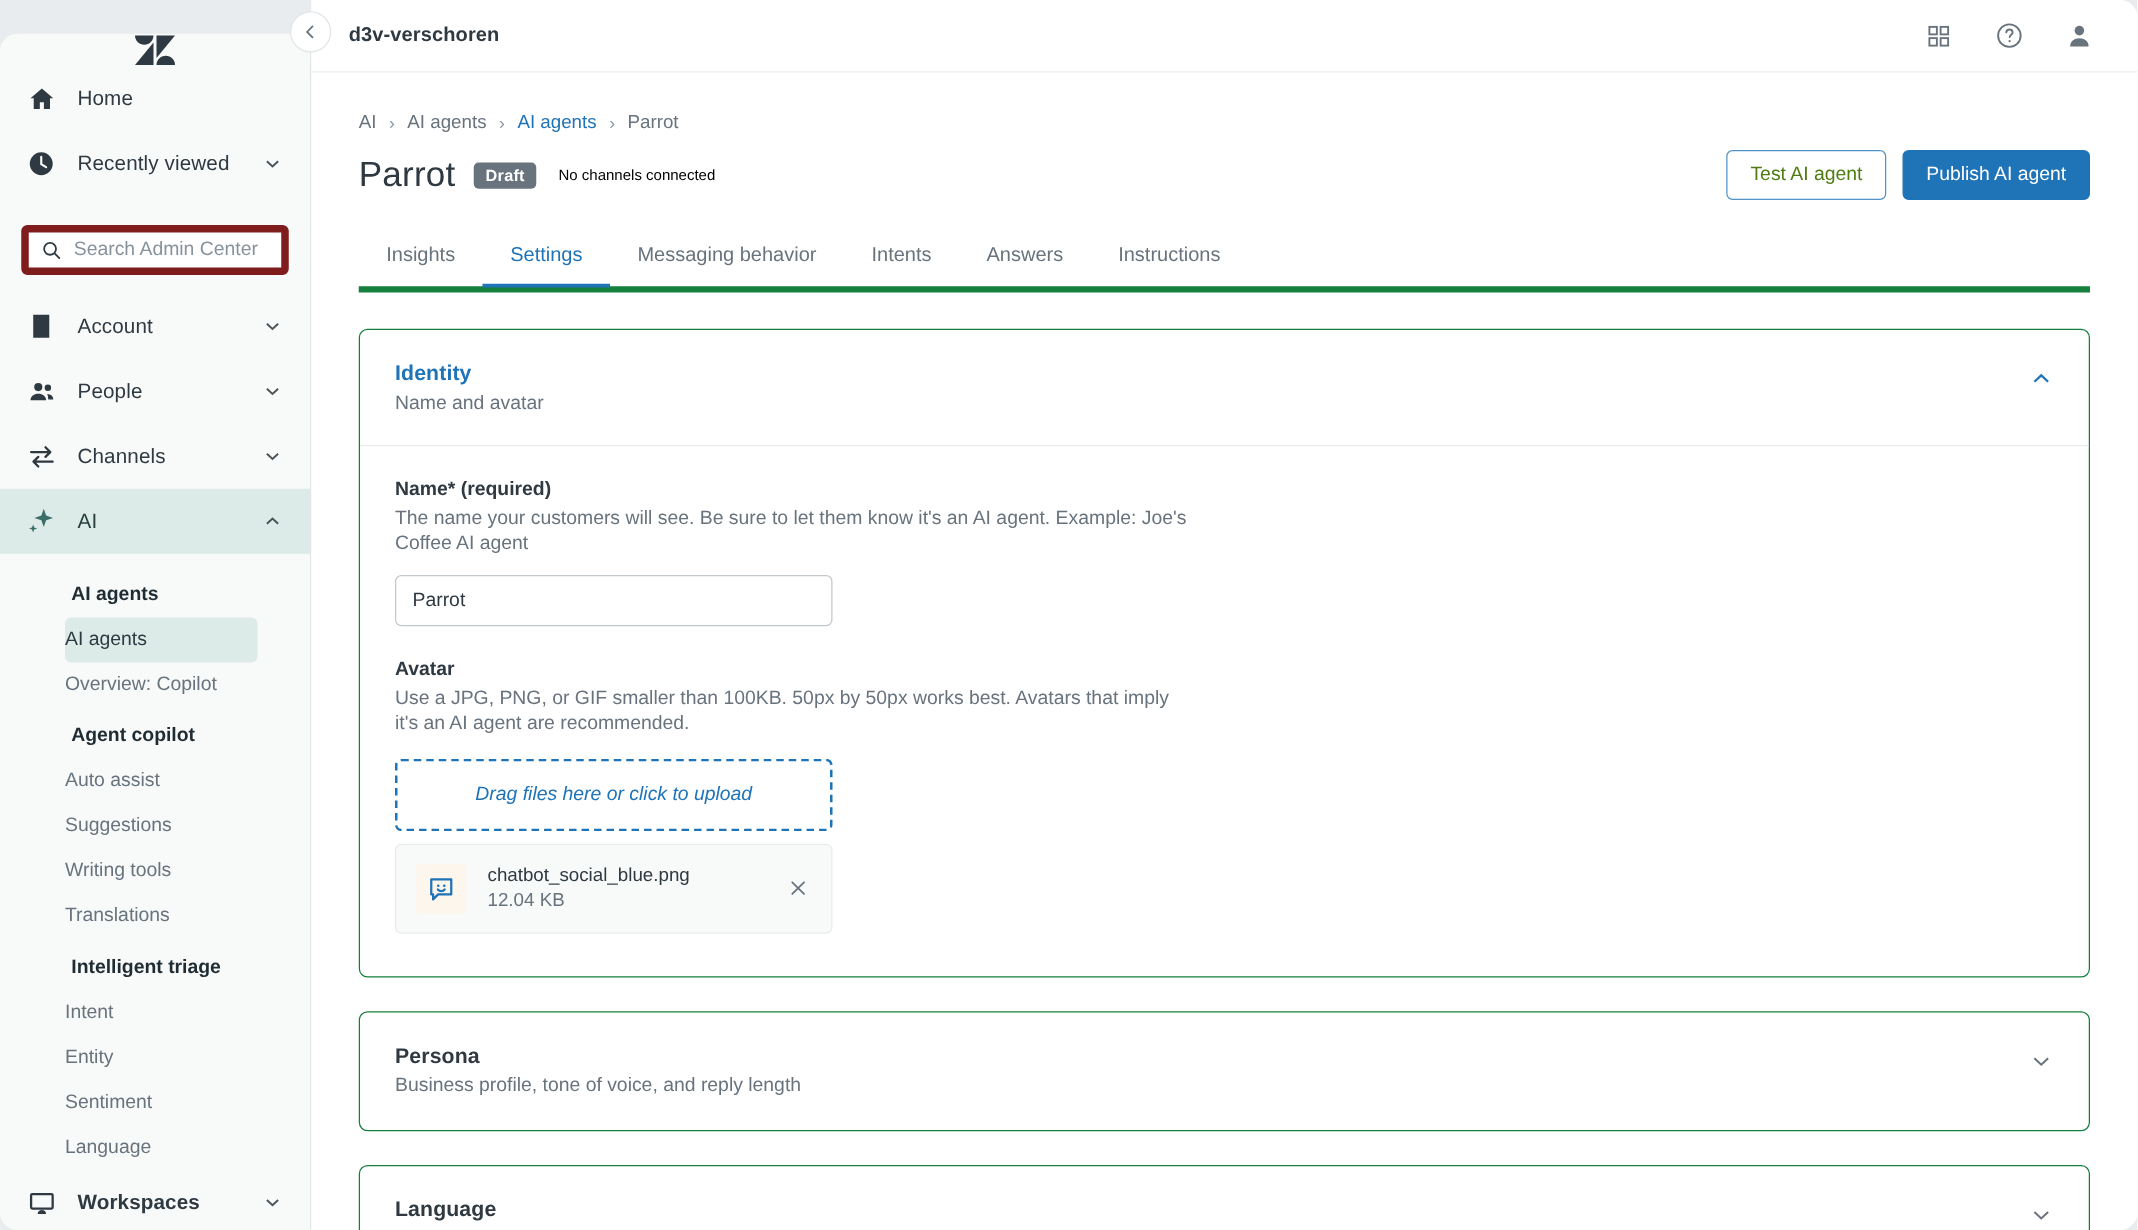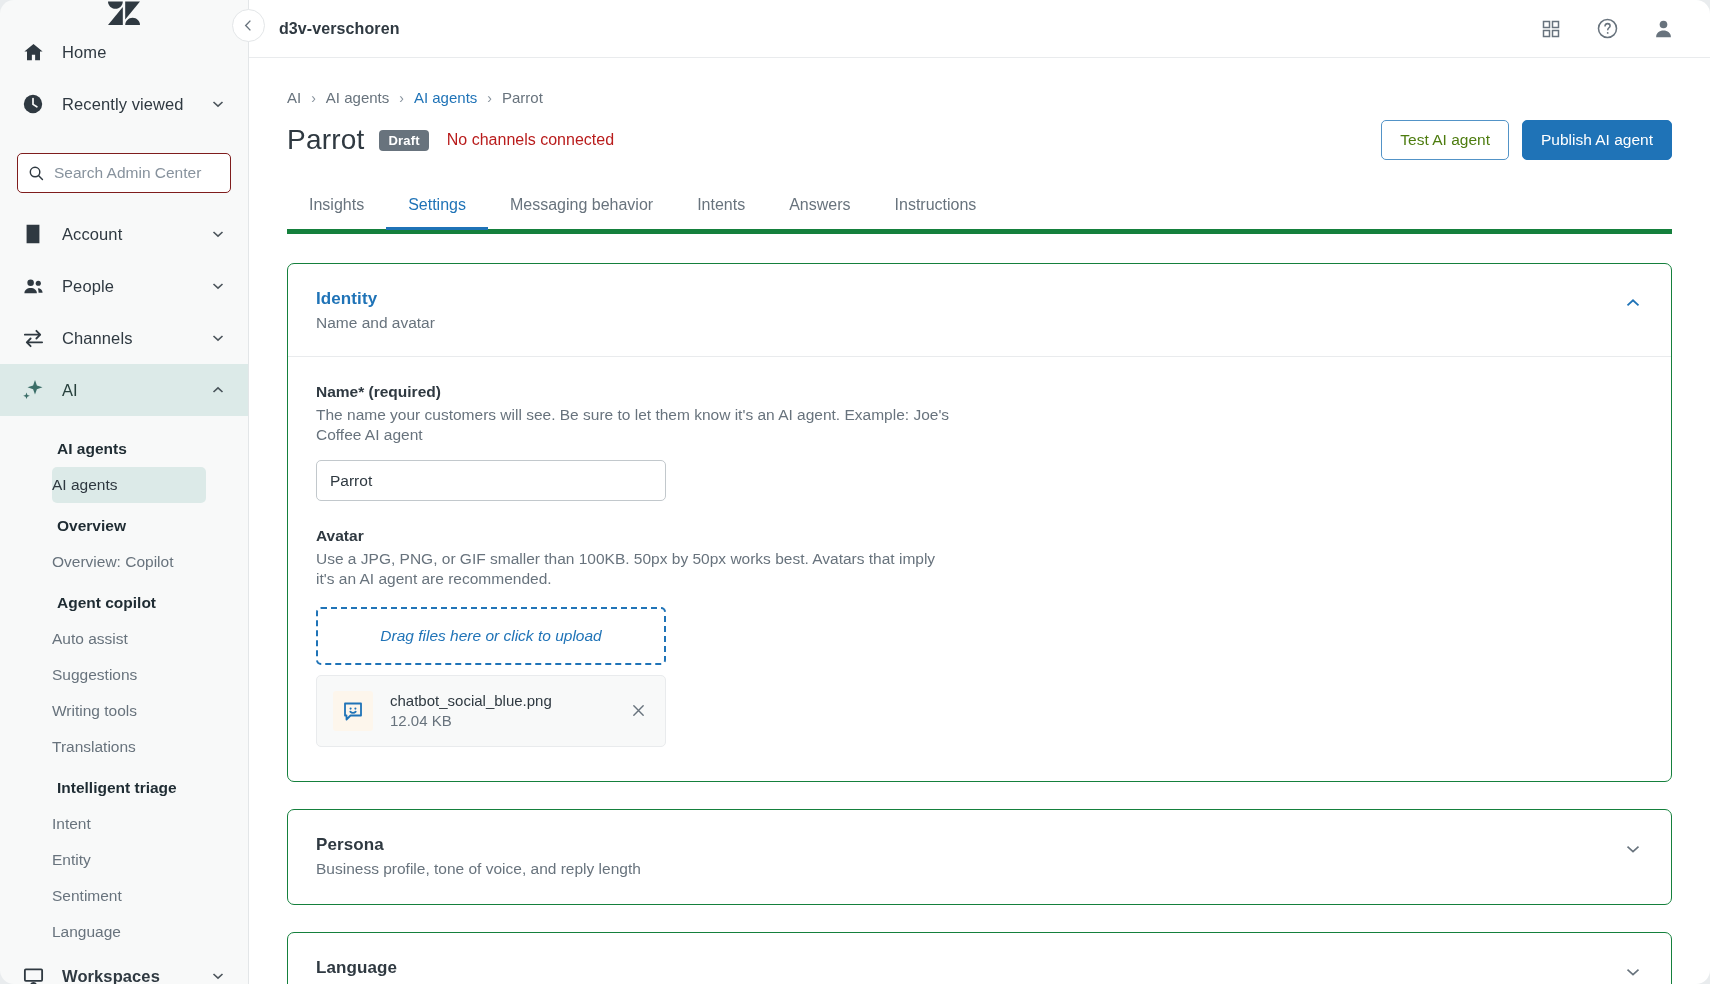--- a/index.html
+++ b/index.html
@@ -20,20 +20,21 @@
   .sidebar {
     width: 249px;
     flex: 0 0 249px;
     background: #f8f9f9;
     border-right: 1px solid #e3e6e8;
     border-radius: 14px 0 0 14px;
     display: flex;
     flex-direction: column;
     position: relative;
     overflow: hidden;
+    margin-top: 27px;
   }
   .brand {
     height: 58px;
     display: flex; align-items: center; justify-content: center;
   }
   .zd-logo { width: 32px; height: 26px; display:block; }
 
   .nav-top { padding: 0 0 10px 0; }
   .nav-row {
     display: flex; align-items: center;
@@ -54,21 +55,21 @@
     background: #dceae8;
   }
   .nav-row.active .lbl { color: #27403c; }
   .divider { height: 1px; background: #e3e6e8; margin: 0; }
 
   .search-wrap { padding: 13px 17px 15px 17px; }
   .search-box {
     display: flex; align-items: center;
     height: 40px;
     background: #ffffff;
-    border: 1px solid #7f1d1d;
+    border: 6px solid #7f1d1d;
     border-radius: 5px;
     padding: 0 10px;
   }
   .search-box svg { width: 17px; height: 17px; flex:0 0 17px; margin-right: 9px; }
   .search-box input {
     border: none; outline: none; flex: 1 1 auto;
     font-family: "Liberation Sans", sans-serif;
     font-size: 15.5px; color: #2f3941; background: transparent;
   }
   .search-box input::placeholder { color: #87929d; }
@@ -154,21 +155,21 @@
     font-size: 28px; font-weight: 400; color: #2f3941; letter-spacing: .2px;
   }
   .badge {
     margin-left: 15px;
     background: #68737d; color: #ffffff;
     font-size: 13px; font-weight: 700;
     padding: 3px 9px; border-radius: 4px;
     letter-spacing: .2px;
   }
   .channels-note {
-    margin-left: 18px; font-size: 16px; color: #b91c1c;
+    margin-left: 18px; font-size: 12px; color: #000000;
   }
   .title-actions { margin-left: auto; display: flex; align-items: center; gap: 13px; }
   .btn {
     height: 40px; padding: 0 18px;
     border-radius: 5px; font-size: 15.5px;
     display: flex; align-items: center; justify-content: center;
     cursor: pointer; white-space: nowrap;
   }
   .btn-secondary {
     background: #ffffff; color: #4d7c0f;
@@ -377,21 +378,20 @@
               <path d="M3.5 10l4.5-4.2L12.5 10"></path>
             </svg>
         </span>
       </div>
     </div>
 
     <div class="subnav">
       <div class="sub-group-title">AI agents</div>
       <div class="sub-item selected">AI agents</div>
 
-      <div class="sub-group-title">Overview</div>
       <div class="sub-item">Overview: Copilot</div>
 
       <div class="sub-group-title">Agent copilot</div>
       <div class="sub-item">Auto assist</div>
       <div class="sub-item">Suggestions</div>
       <div class="sub-item">Writing tools</div>
       <div class="sub-item">Translations</div>
 
       <div class="sub-group-title">Intelligent triage</div>
       <div class="sub-item">Intent</div>

